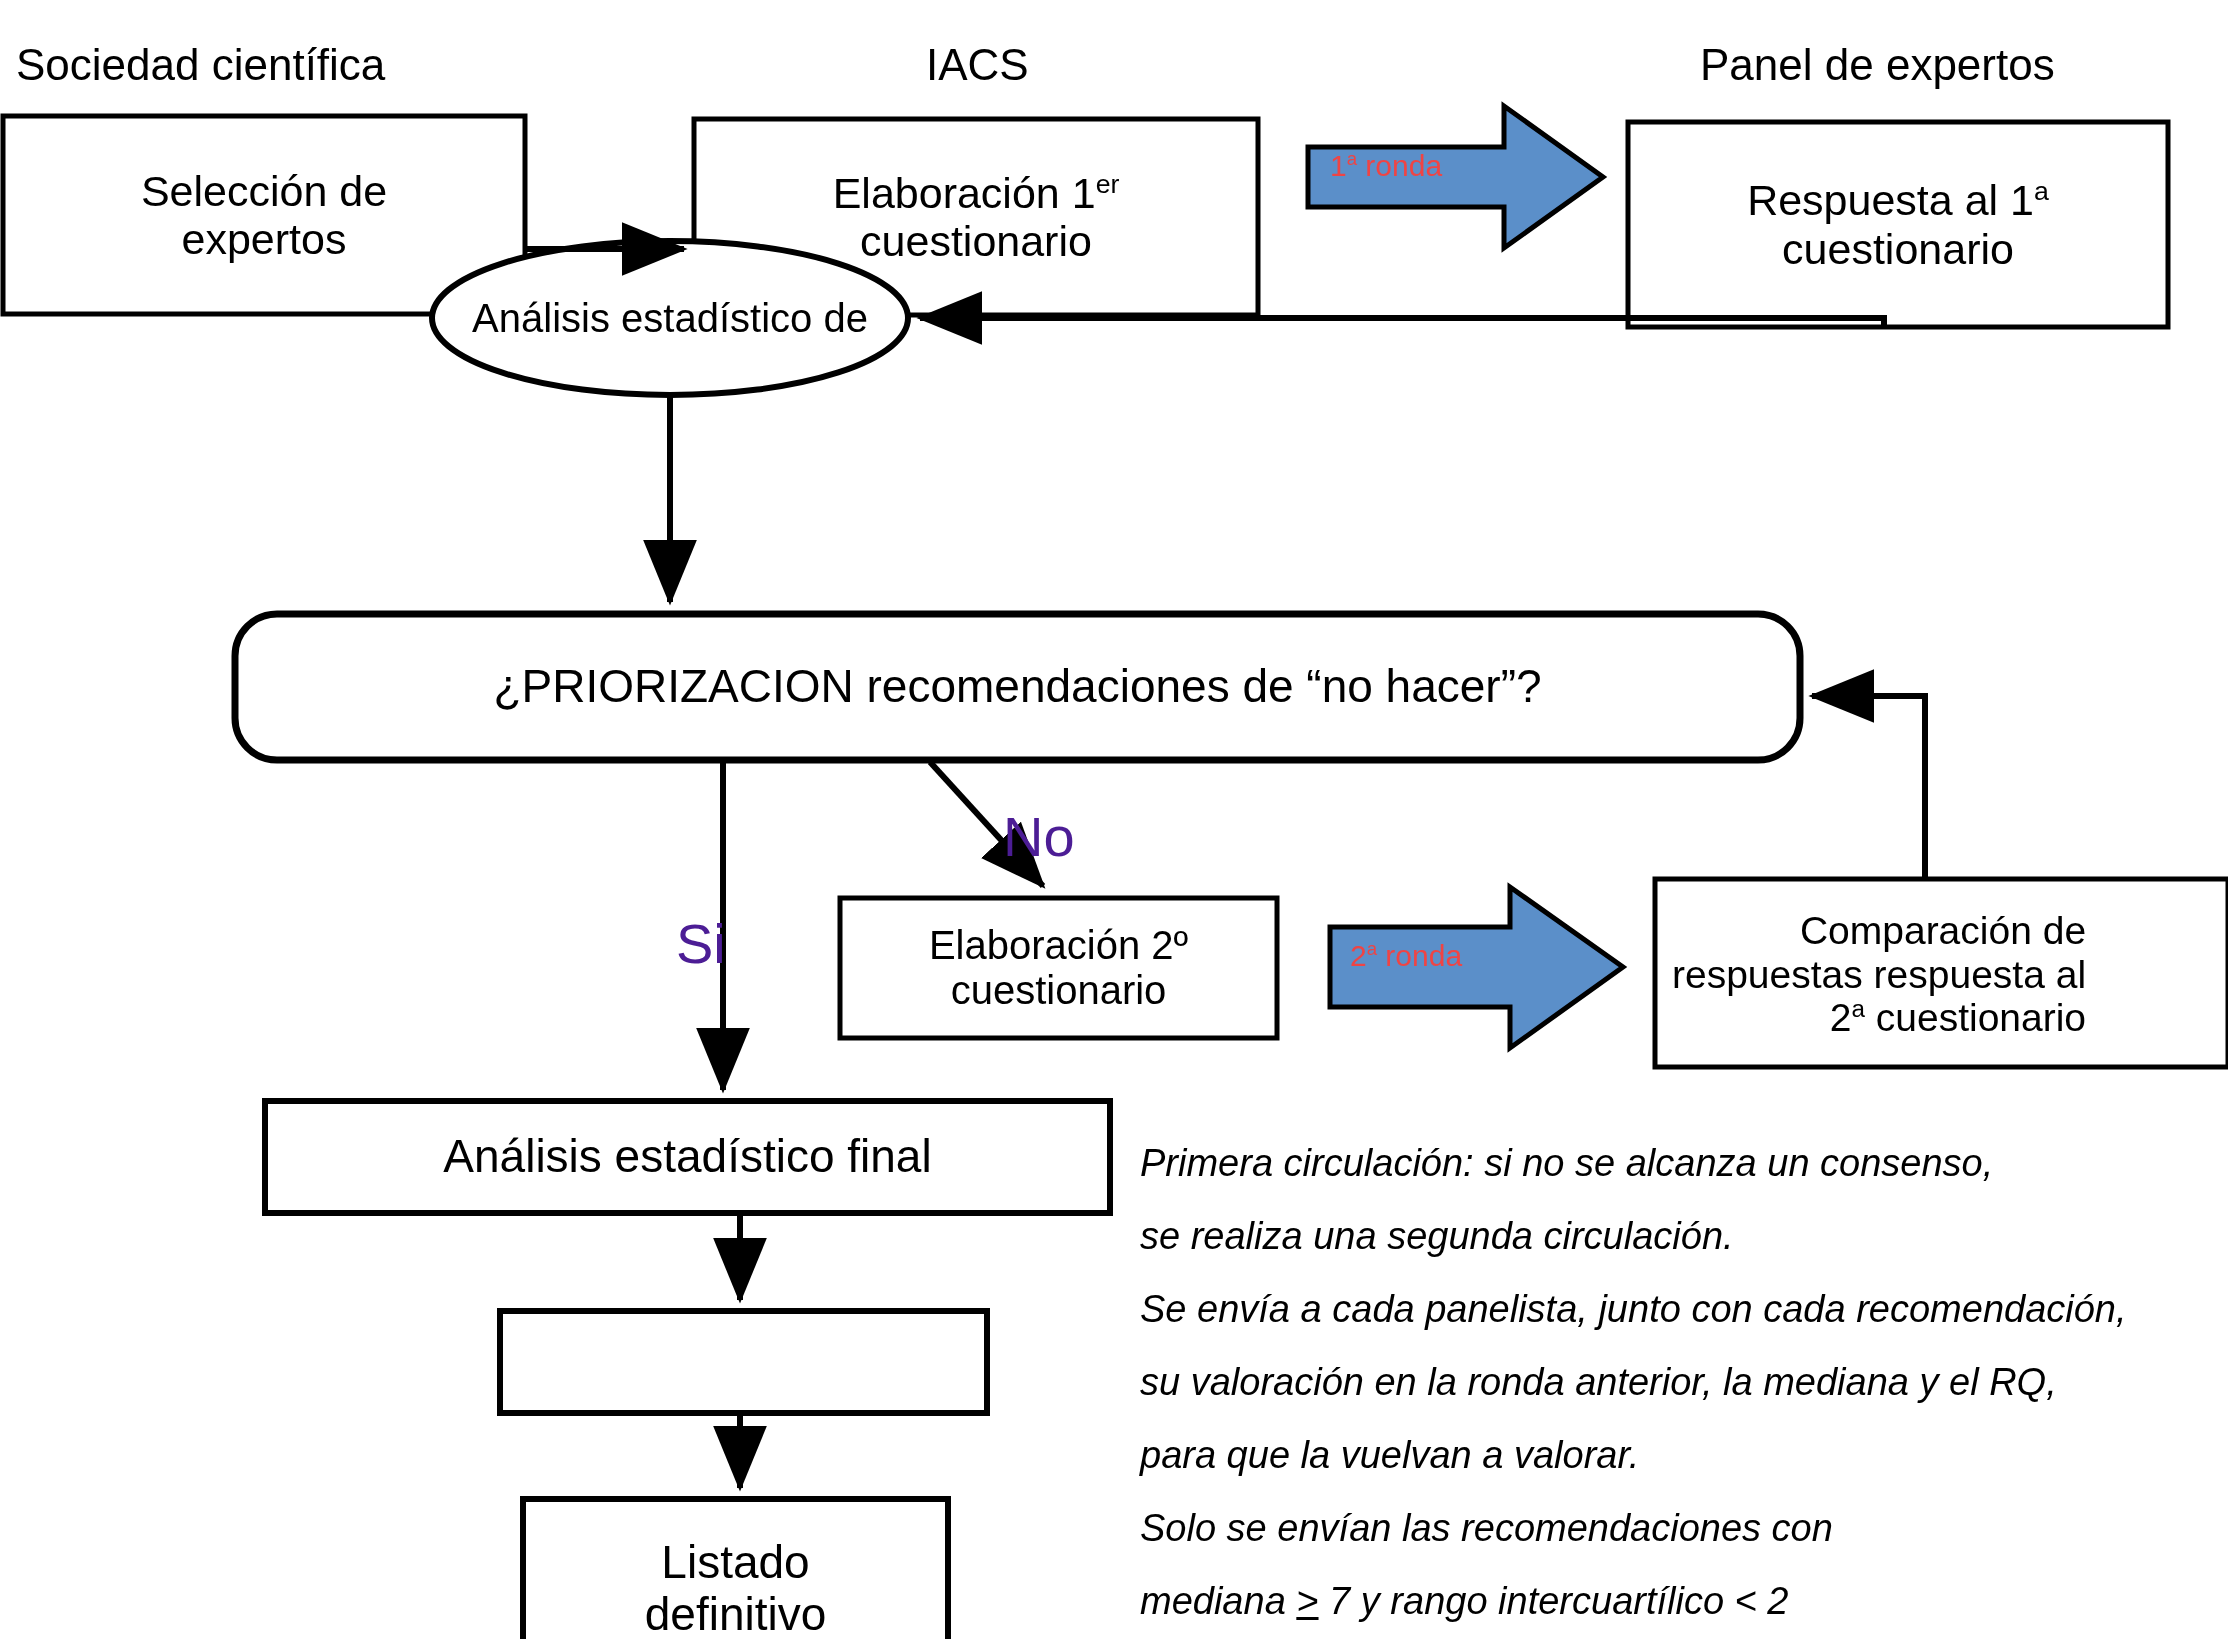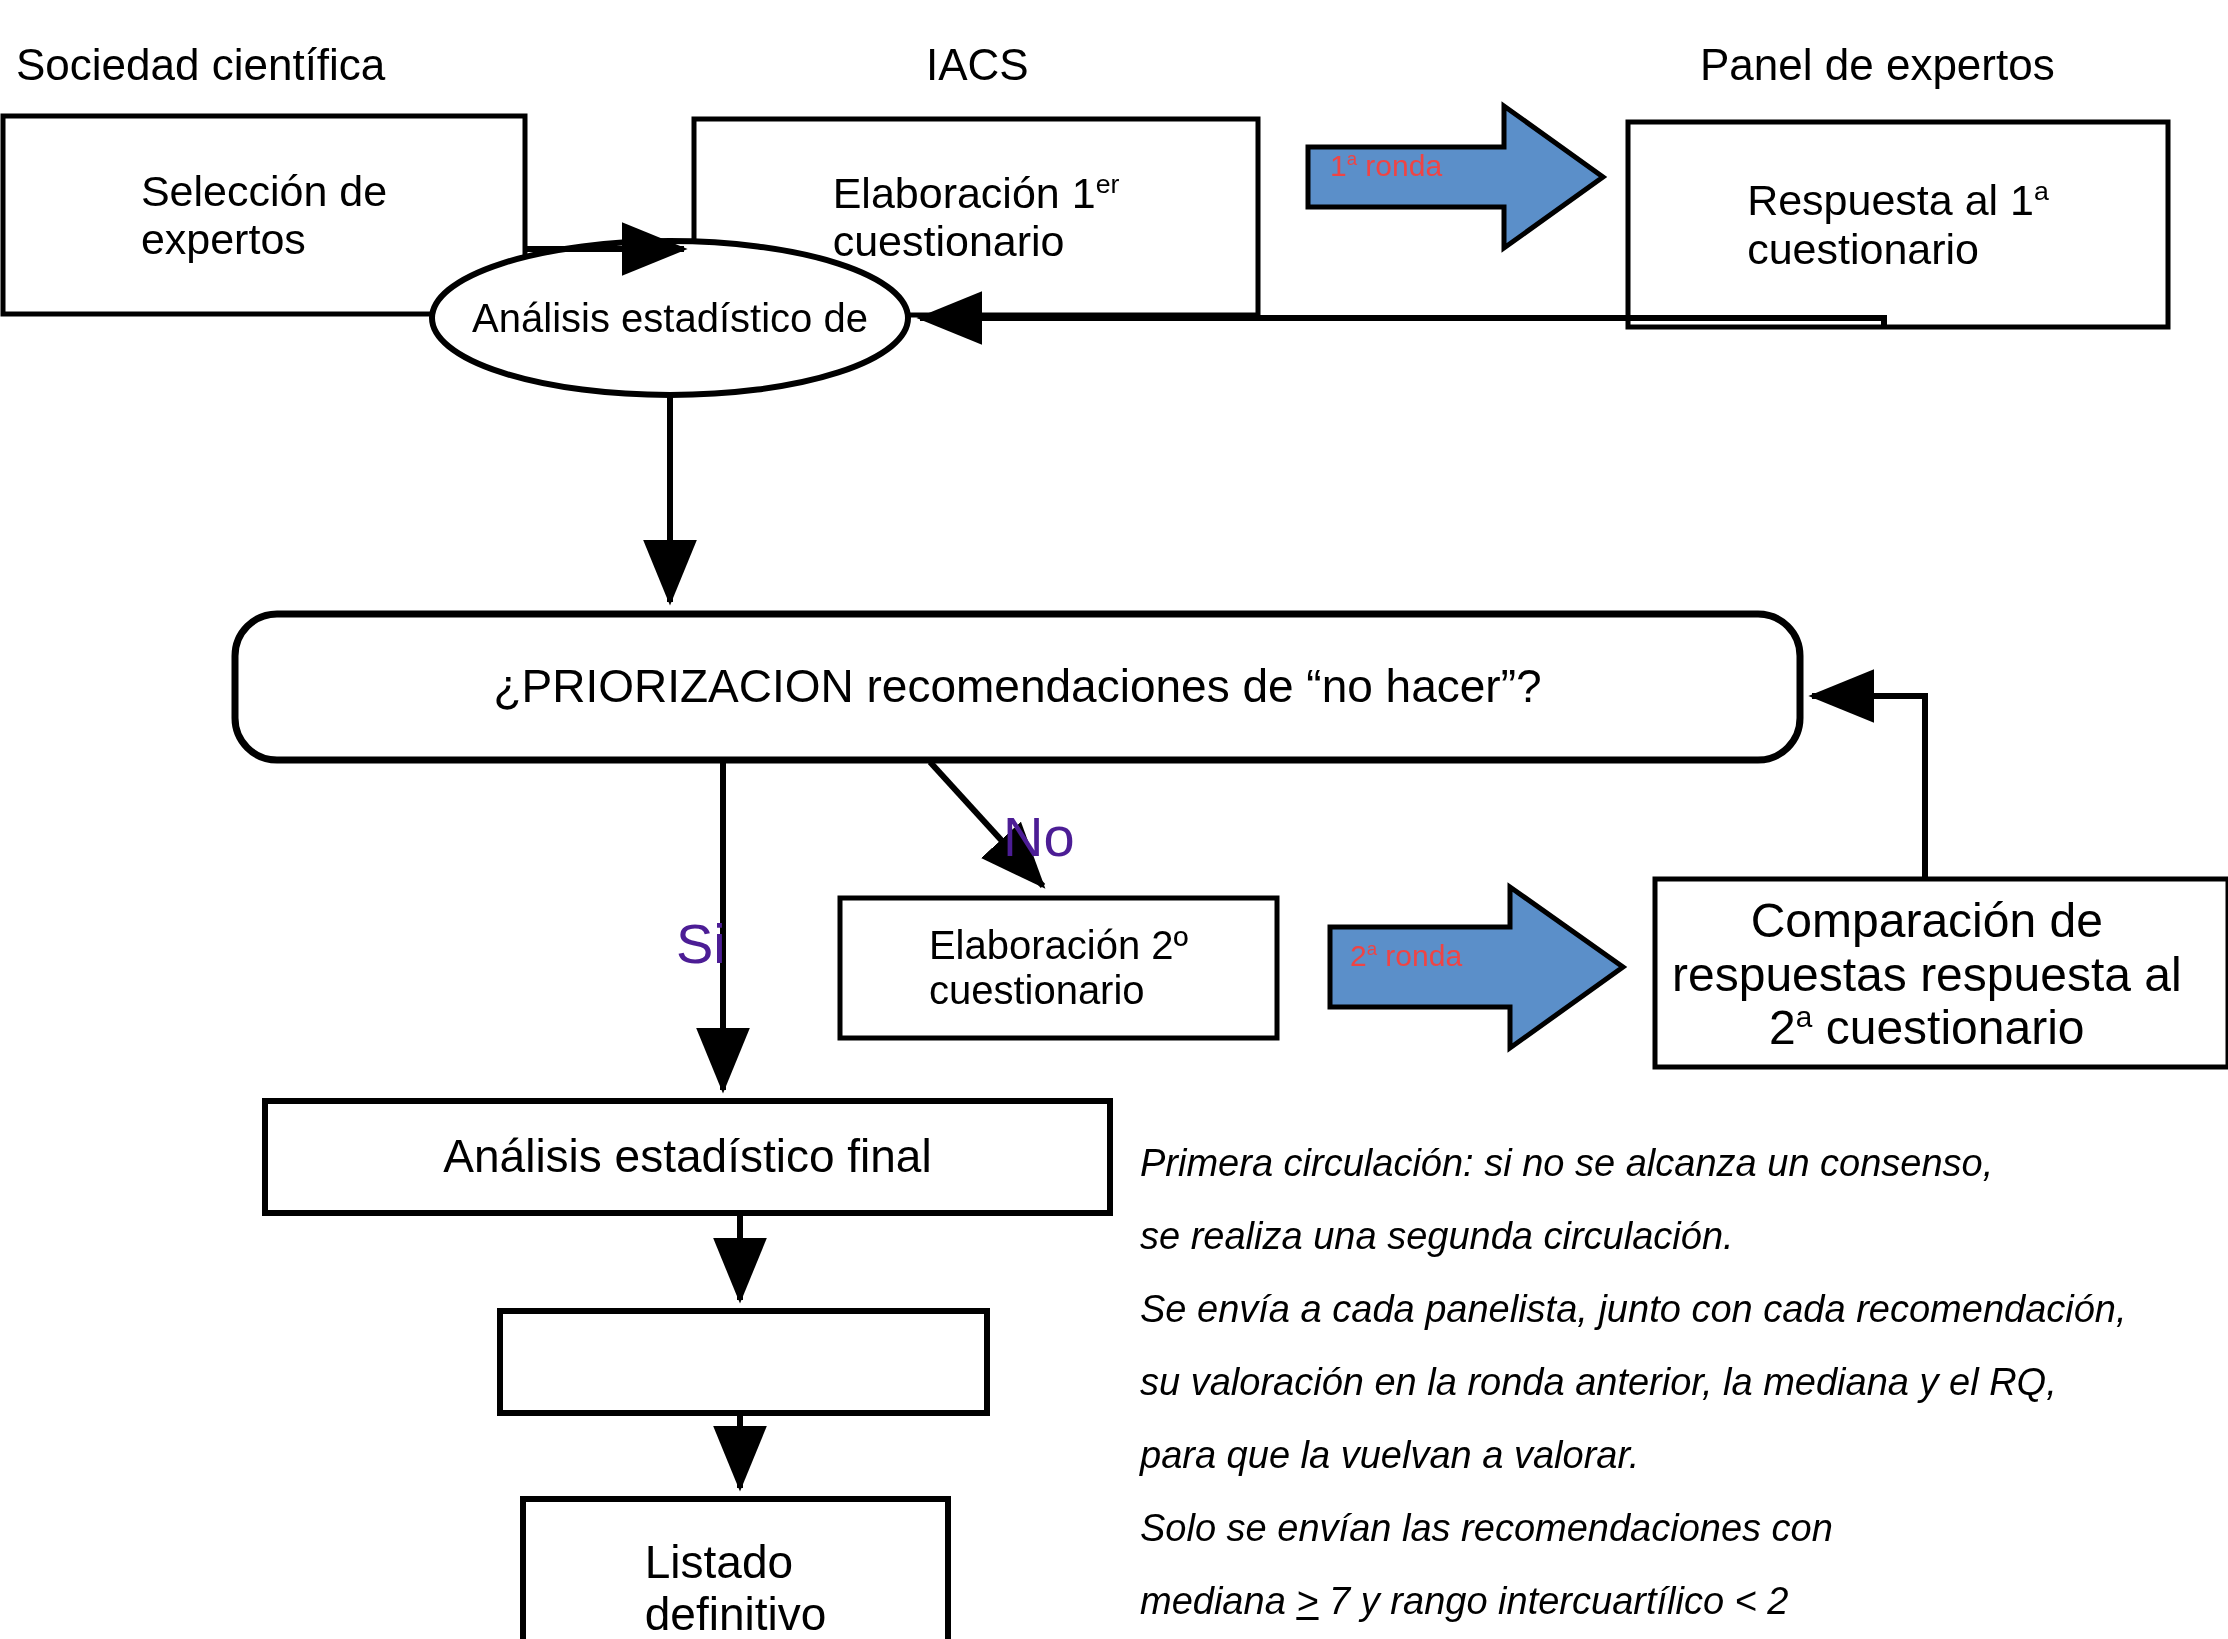--- a/index.html
+++ b/index.html
@@ -21,21 +21,21 @@
     top: 0;
     left: 0;
     width: 2228px;
     height: 1639px;
   }
   .node-text {
     position: absolute;
     display: flex;
     align-items: center;
     justify-content: center;
-    text-align: left;
+    text-align: center;
     color: #000000;
     line-height: 1.12;
     pointer-events: none;
   }
   .col-header {
     position: absolute;
     font-size: 44px;
     color: #000000;
     white-space: nowrap;
   }
@@ -157,21 +157,21 @@
     <div>¿PRIORIZACION recomendaciones de “no hacer”?</div>
   </div>
 
   <div class="node-text" style="left:840px; top:854px; width:437px; height:140px; font-size:40px;">
     <div>
       <div>Elaboración 2º</div>
       <div>cuestionario</div>
     </div>
   </div>
 
-  <div class="node-text" style="left:1672px; top:838px; width:552px; height:185px; font-size:48px; justify-content:flex-start; text-align:center;">
+  <div class="node-text" style="left:1672px; top:838px; width:552px; height:185px; font-size:39px; justify-content:flex-start; text-align:right;">
     <div>
       <div>Comparación de</div>
       <div>respuestas respuesta al</div>
       <div><span>2</span><sup>a</sup><span> cuestionario</span></div>
     </div>
   </div>
 
   <div class="node-text big-label" style="left:265px; top:1057px; width:845px; height:112px;">
     <div>Análisis estadístico final</div>
   </div>

